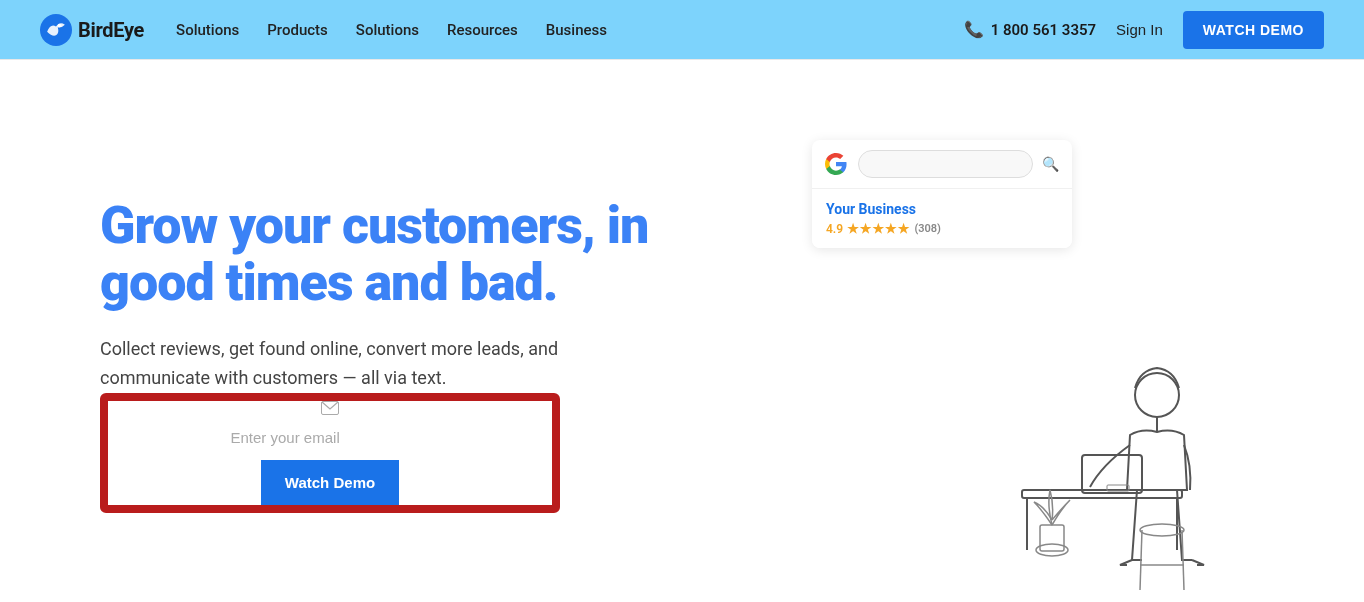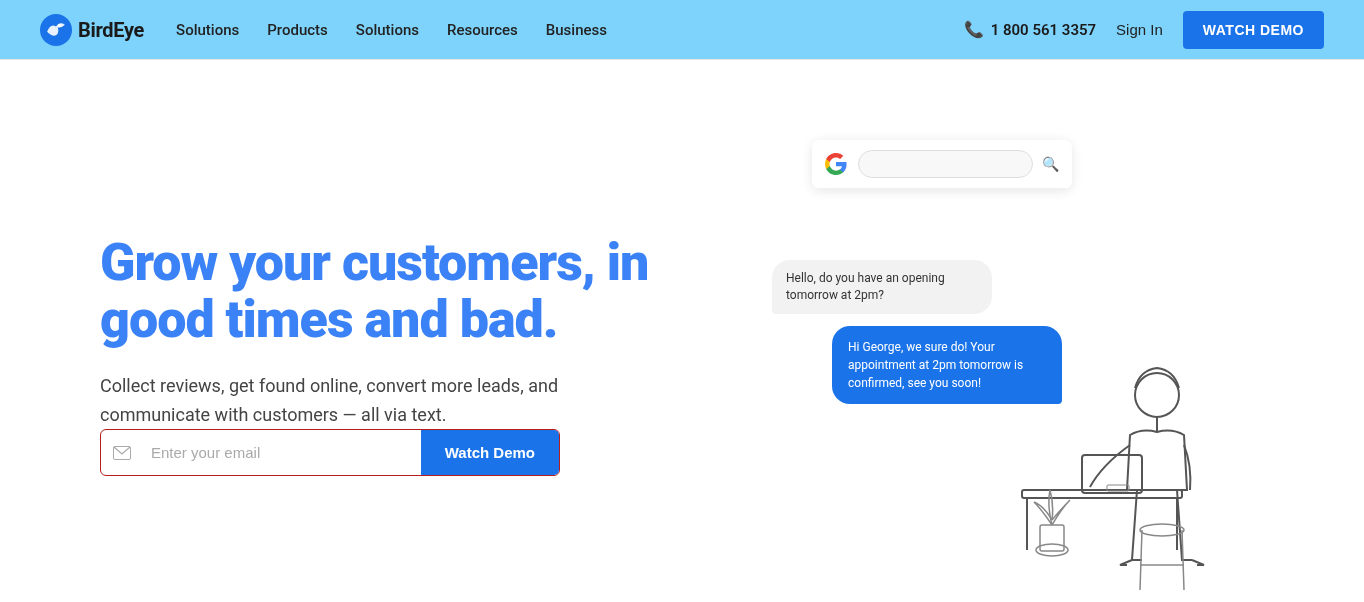--- a/index.html
+++ b/index.html
@@ -105,25 +105,27 @@
       letter-spacing: -1px;
     }
     .hero-subtext {
       font-size: 18px;
       color: #444;
       line-height: 1.6;
       max-width: 520px;
     }
     .hero-form {
       display: flex;
-      border: 1px solid #b91c1c;
+      align-items: center;
+      border: 8px solid #b91c1c;
       border-radius: 6px;
       overflow: hidden;
       max-width: 460px;
       background: #fff;
+      flex-direction: column;
     }
     .hero-form-icon {
       padding: 0 12px;
       color: #aaa;
       font-size: 16px;
       display: flex;
       align-items: center;
     }
     .hero-form-input {
       flex: 1;
@@ -302,30 +304,30 @@
 
           <svg class="google-g" viewBox="0 0 24 24">
             <path d="M22.56 12.25c0-.78-.07-1.53-.2-2.25H12v4.26h5.92c-.26 1.37-1.04 2.53-2.21 3.31v2.77h3.57c2.08-1.92 3.28-4.74 3.28-8.09z" fill="#4285F4"></path>
             <path d="M12 23c2.97 0 5.46-.98 7.28-2.66l-3.57-2.77c-.98.66-2.23 1.06-3.71 1.06-2.86 0-5.29-1.93-6.16-4.53H2.18v2.84C3.99 20.53 7.7 23 12 23z" fill="#34A853"></path>
             <path d="M5.84 14.09c-.22-.66-.35-1.36-.35-2.09s.13-1.43.35-2.09V7.07H2.18C1.43 8.55 1 10.22 1 12s.43 3.45 1.18 4.93l2.85-2.22.81-.62z" fill="#FBBC05"></path>
             <path d="M12 5.38c1.62 0 3.06.56 4.21 1.64l3.15-3.15C17.45 2.09 14.97 1 12 1 7.7 1 3.99 3.47 2.18 7.07l3.66 2.84c.87-2.6 3.3-4.53 6.16-4.53z" fill="#EA4335"></path>
           </svg>
           <div class="google-search-input"></div>
           <span class="google-search-icon">🔍</span>
         </div>
-      </div>
-
-      <div class="chat-area">
-        <div>
-          <div class="chat-bubble-left">Hello, do you have an opening tomorrow at 2pm?</div>
-        </div>
-        <div>
-          <div class="chat-bubble-right">Hi George, we sure do! Your appointment at 2pm tomorrow is confirmed, see you soon!</div>
+        <div class="business-card">
+          <div class="business-name">Your Business</div>
+          <div class="business-rating">
+            <span>4.9</span>
+            <span class="stars">★★★★★</span>
+            <span class="rating-count">(308)</span>
+          </div>
         </div>
       </div>
+
 
       <svg style="position:absolute; right:-30px; bottom:-10px; width:280px; height:320px;" viewBox="0 0 280 320" fill="none" xmlns="http://www.w3.org/2000/svg">
 
         <rect x="60" y="210" width="160" height="8" rx="2" stroke="#555" stroke-width="2" fill="none"></rect>
 
         <line x1="65" y1="218" x2="65" y2="270" stroke="#555" stroke-width="2"></line>
         <line x1="215" y1="218" x2="215" y2="270" stroke="#555" stroke-width="2"></line>
 
         <rect x="120" y="175" width="60" height="38" rx="3" stroke="#555" stroke-width="2" fill="none"></rect>
         <line x1="145" y1="213" x2="155" y2="213" stroke="#555" stroke-width="2"></line>

